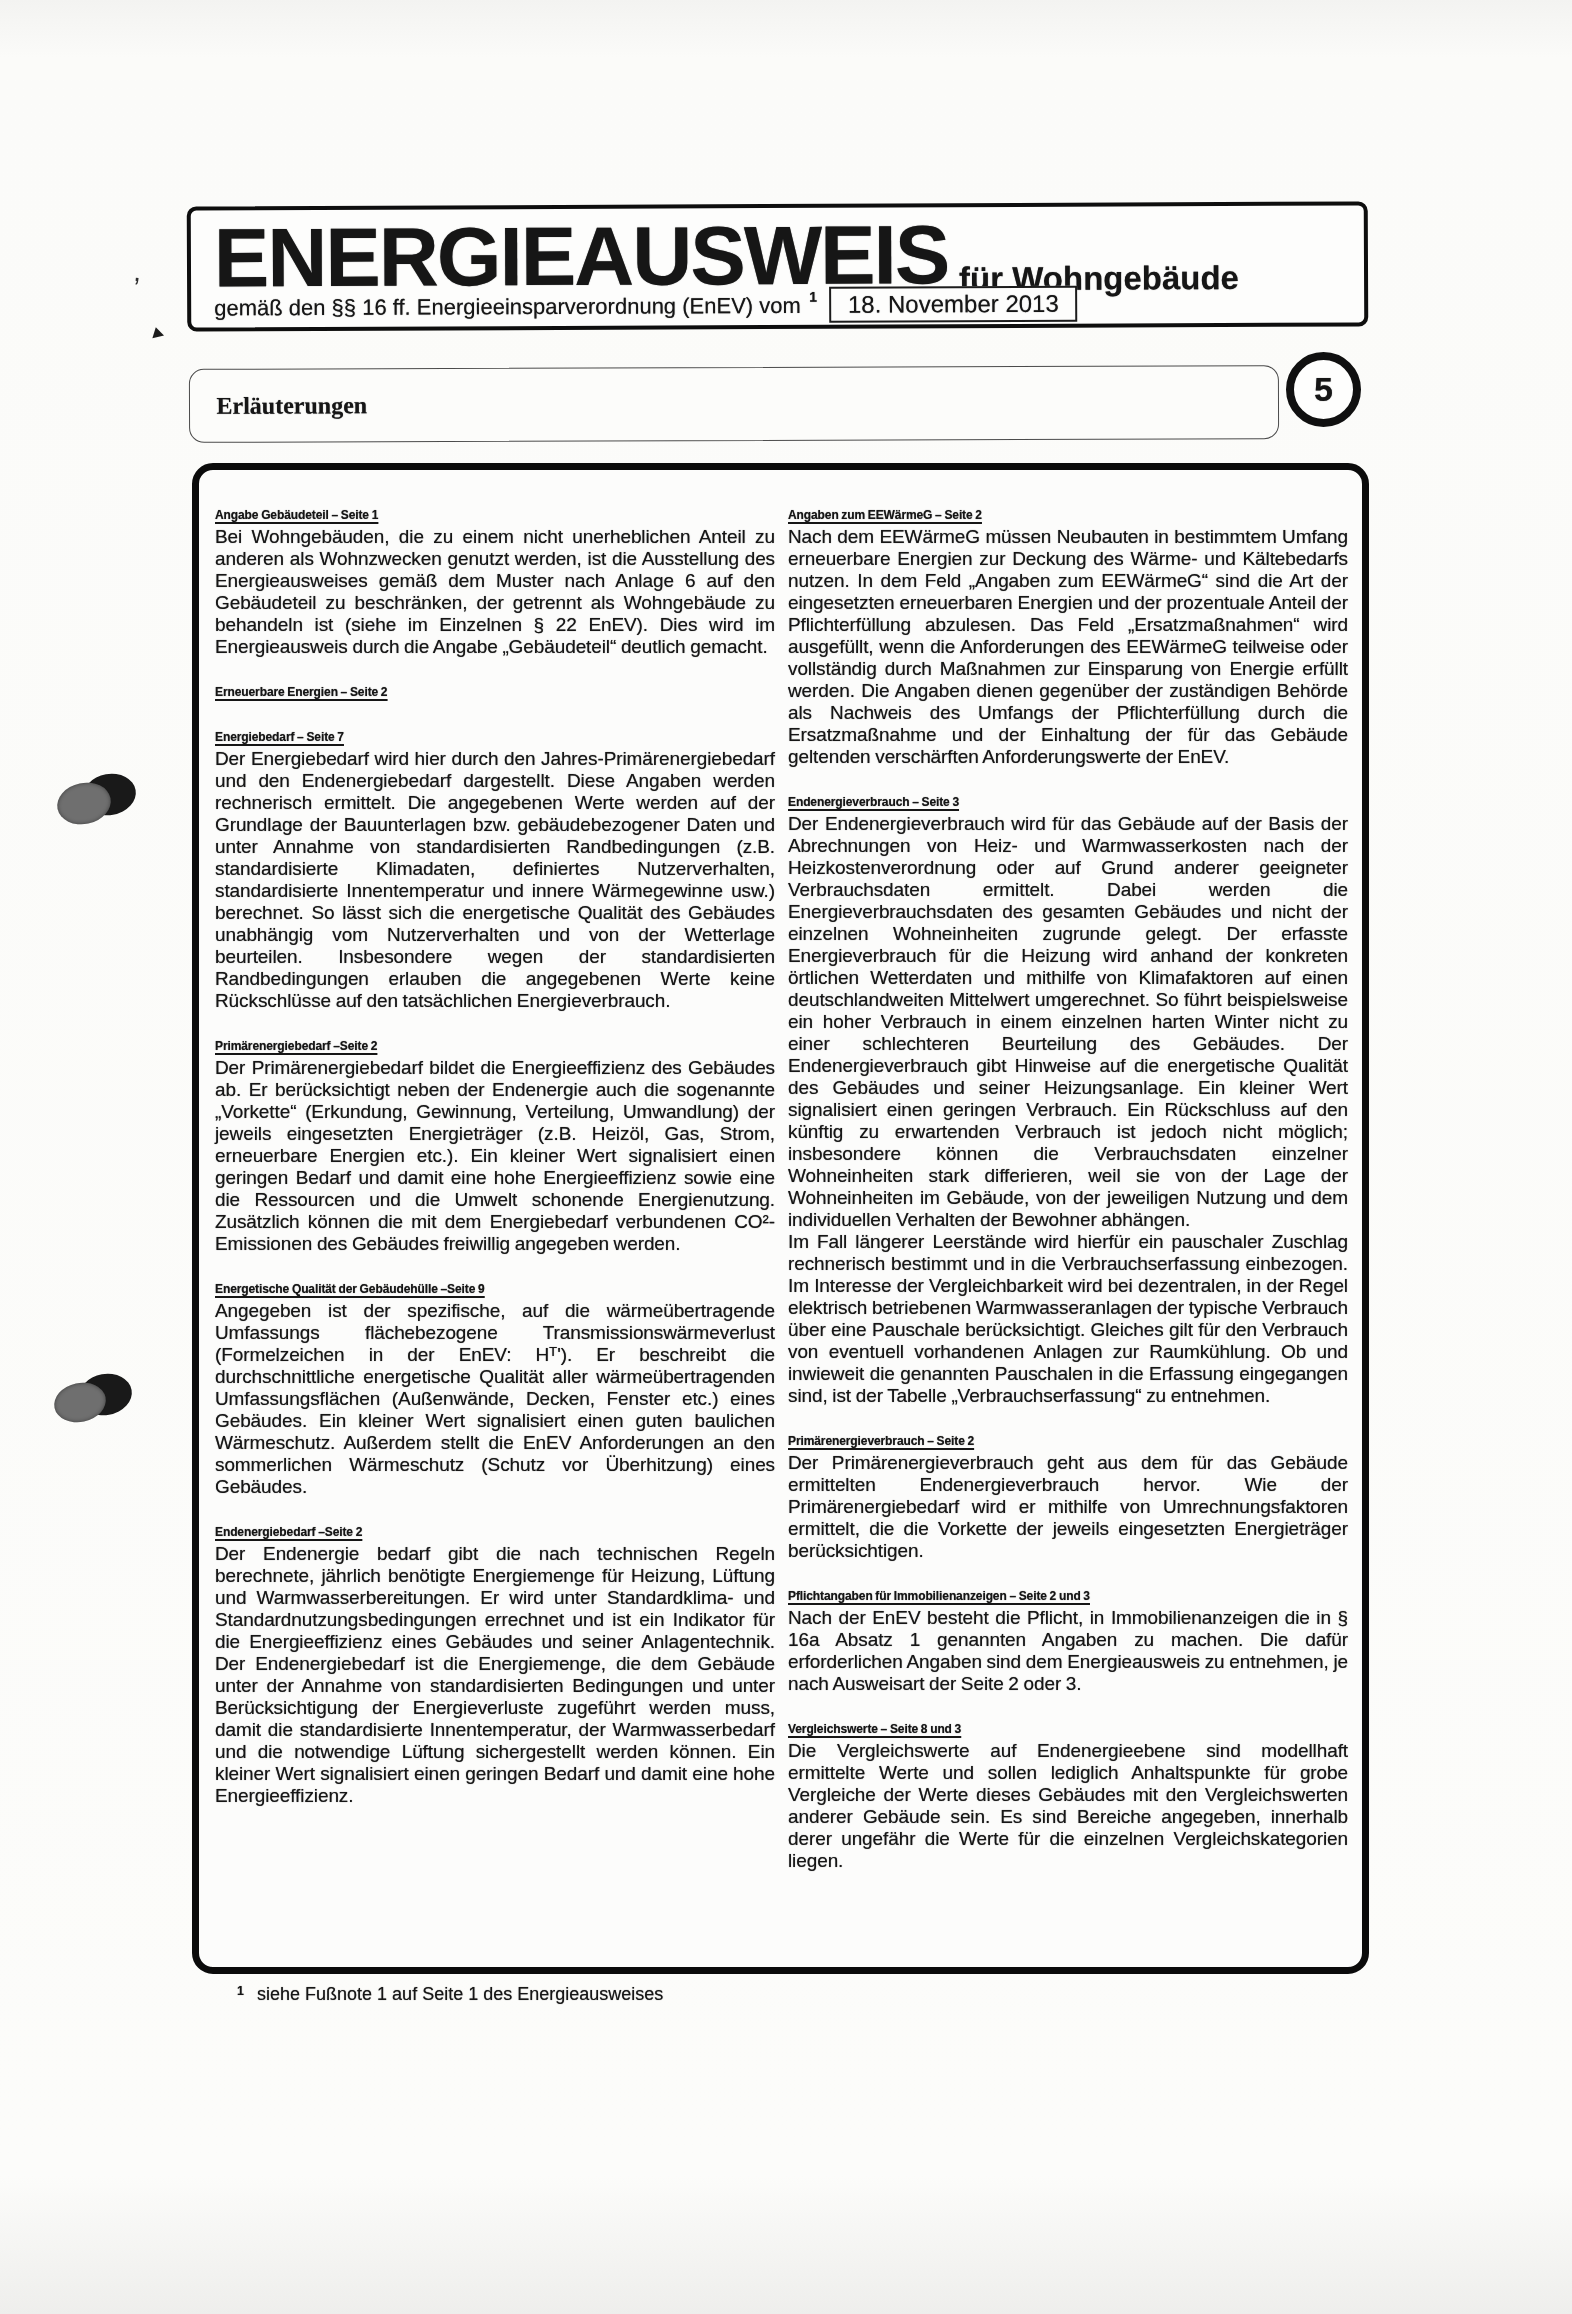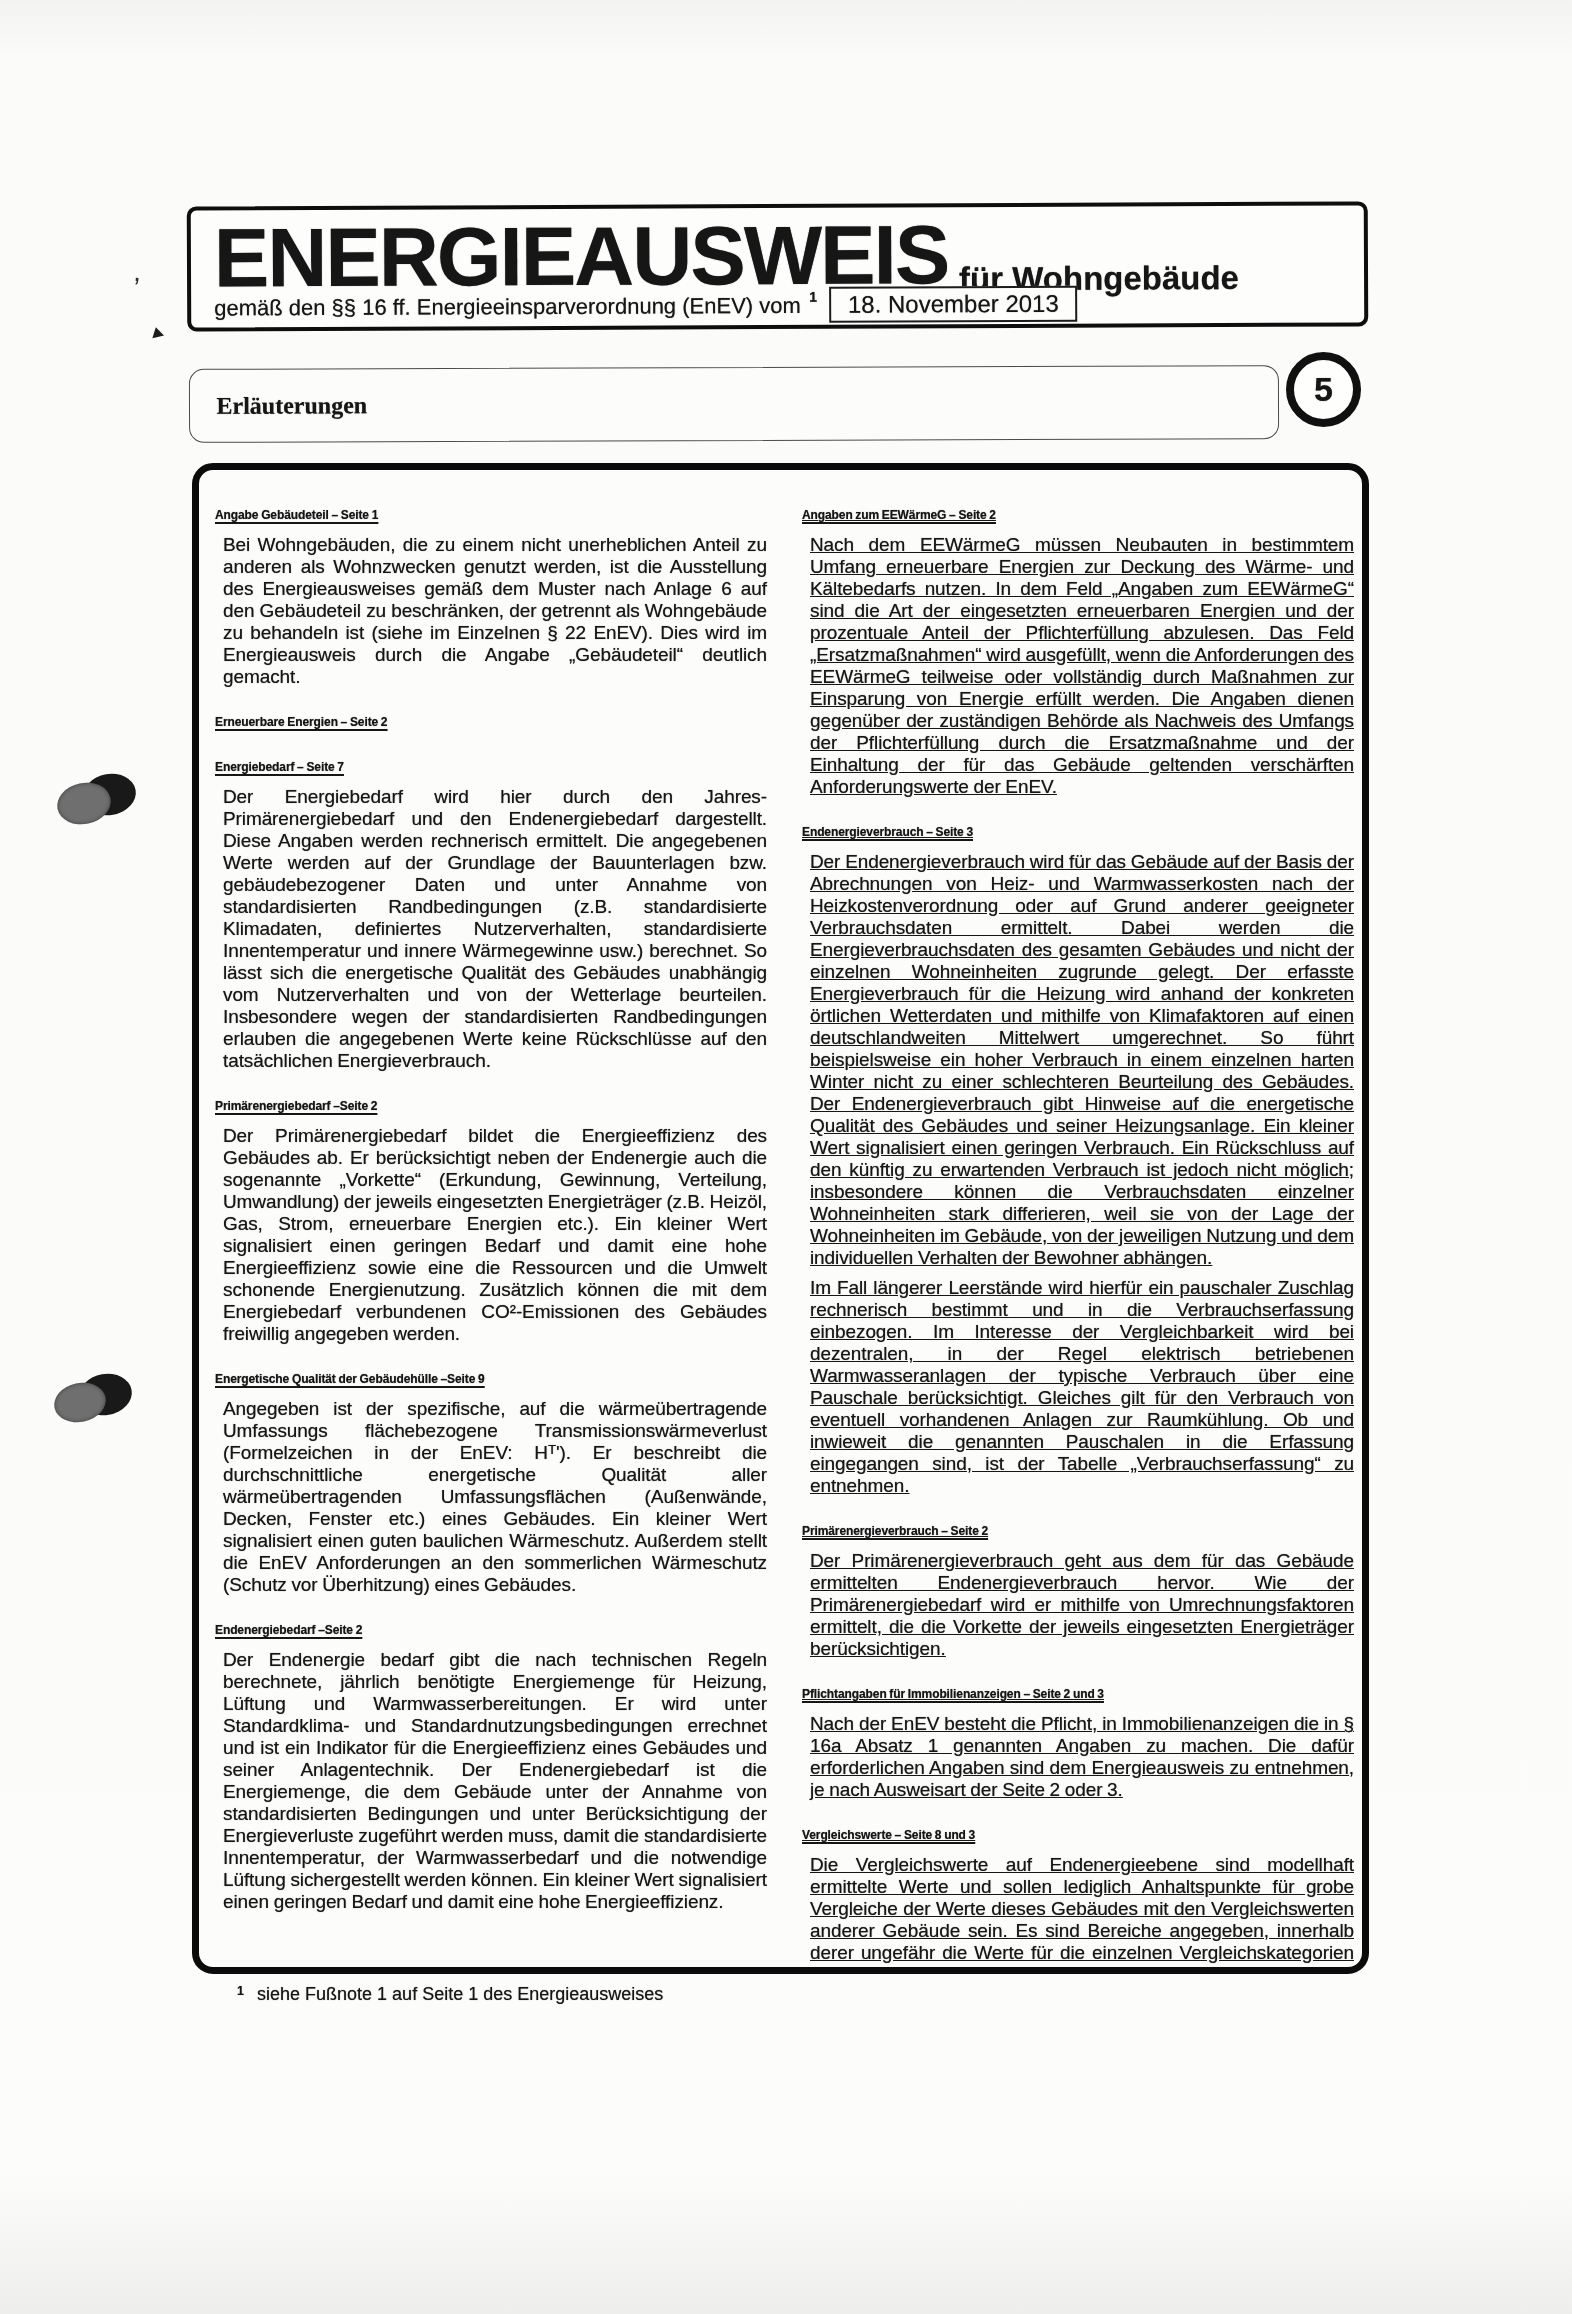--- a/index.html
+++ b/index.html
@@ -80,33 +80,33 @@
   }
   .col {
     position: absolute; top: 34px;
     width: 560px;
     font-size: 19px; line-height: 22px;
     text-align: justify;
     letter-spacing: -0.1px; word-spacing: -0.5px;
     hyphens: auto;
   }
   .col-left  { left: 16px; }
-  .col-right { left: 603px; text-decoration: underline; }
+  .col-right { left: 589px; }
   .sec { margin: 0 0 23px 0; }
   .sec h3 {
     margin: 0; padding: 0;
     font-size: 12px; font-weight: bold; line-height: 22px;
     text-align: left;
   }
   .sec h3 .u {
     text-decoration: underline;
     text-decoration-thickness: 2.4px;
     text-underline-offset: 2.8px;
   }
-  .sec p { margin: 8px; padding: 0; }
+  .sec p { margin: 0; padding: 0; }
 
   
   .footnote {
     position: absolute; left: 237px; top: 1984px;
     font-size: 18px; display: flex; gap: 13.2px; align-items: flex-start;
   }
   .footnote .fn-sup { font-size: 12.3px; padding-top: 0; }
 
   
   .punch { position: absolute; border-radius: 50%; }

